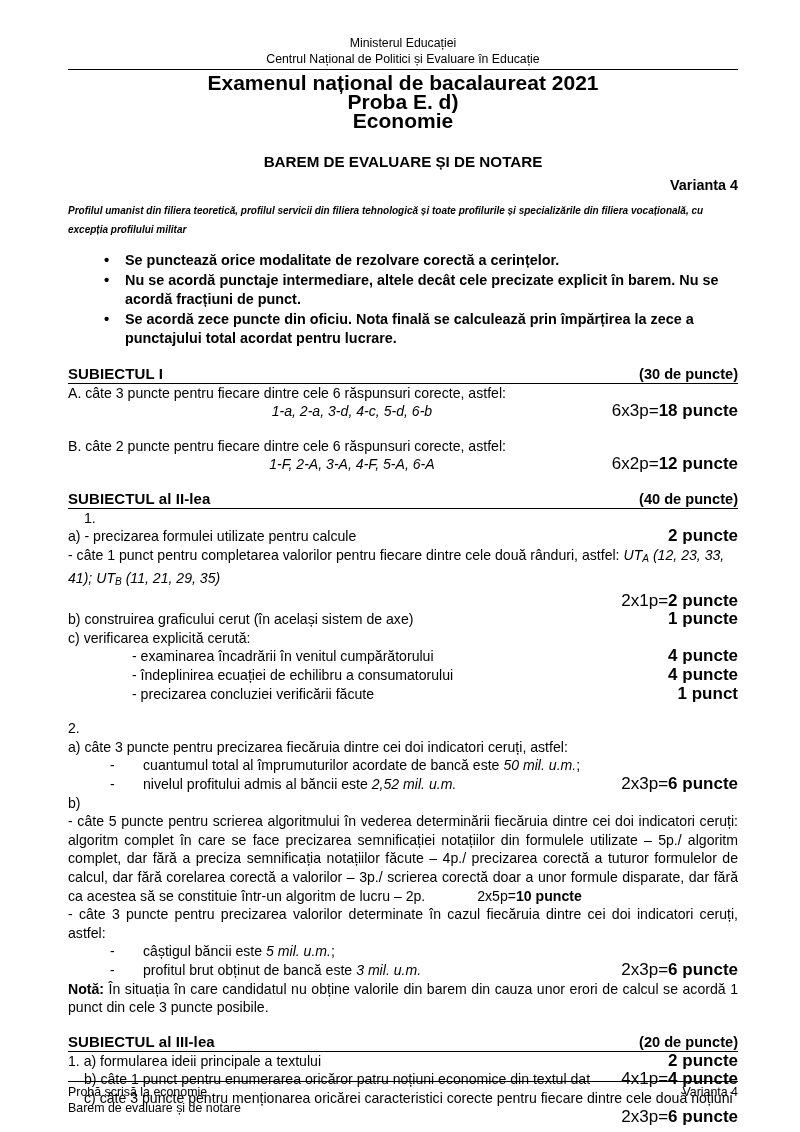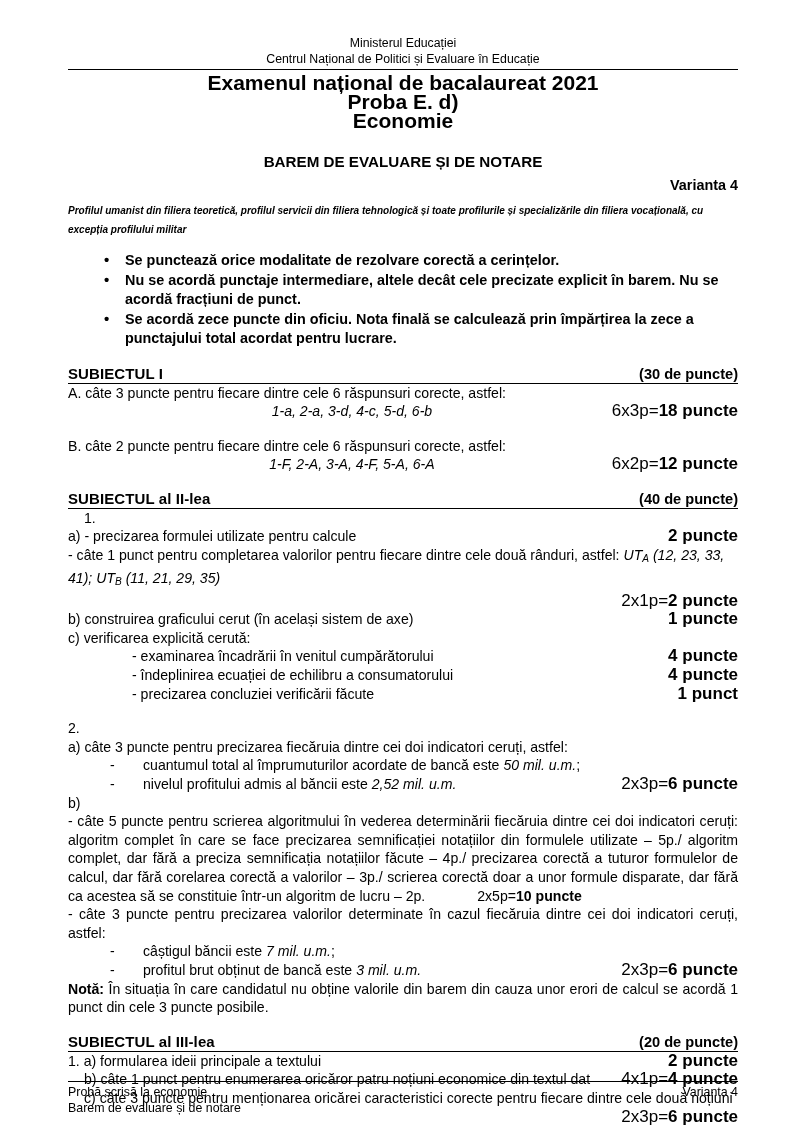--- a/index.html
+++ b/index.html
@@ -263,21 +263,21 @@
 
   <div class="plain">b)</div>
 
   <div class="plain" style="text-align:justify;">
     <span>- câte 5 puncte pentru scrierea algoritmului în vederea determinării fiecăruia dintre cei doi indicatori ceruți: algoritm complet în care se face precizarea semnificației notațiilor din formulele utilizate – 5p./ algoritm complet, dar fără a preciza semnificația notațiilor făcute – 4p./ precizarea corectă a tuturor formulelor de calcul, dar fără corelarea corectă a valorilor – 3p./ scrierea corectă doar a unor formule disparate, dar fără ca acestea să se constituie într-un algoritm de lucru – 2p.</span><span style="display:inline-block;width:52px;"></span><span><span>2x5p=</span><span class="b">10 puncte</span></span>
   </div>
 
   <div class="plain" style="text-align:justify;">- câte 3 puncte pentru precizarea valorilor determinate în cazul fiecăruia dintre cei doi indicatori ceruți, astfel:</div>
 
   <div class="plain ind4">
-    <span class="dashw">-</span><span>câștigul băncii este </span><span class="i">7 mil. u.m.</span><span>;</span>
+    <span class="dashw">-</span><span>câștigul băncii este </span><span class="i">5 mil. u.m.</span><span>;</span>
   </div>
   <div class="row">
     <span class="txt ind4"><span class="dashw">-</span><span>profitul brut obținut de bancă este </span><span class="i">3 mil. u.m.</span></span>
     <span class="pts"><span>2x3p=</span><span class="b">6 puncte</span></span>
   </div>
 
   <div class="plain" style="text-align:justify;">
     <span class="b">Notă:</span><span> În situația în care candidatul nu obține valorile din barem din cauza unor erori de calcul se acordă 1 punct din cele 3 puncte posibile.</span>
   </div>
 

